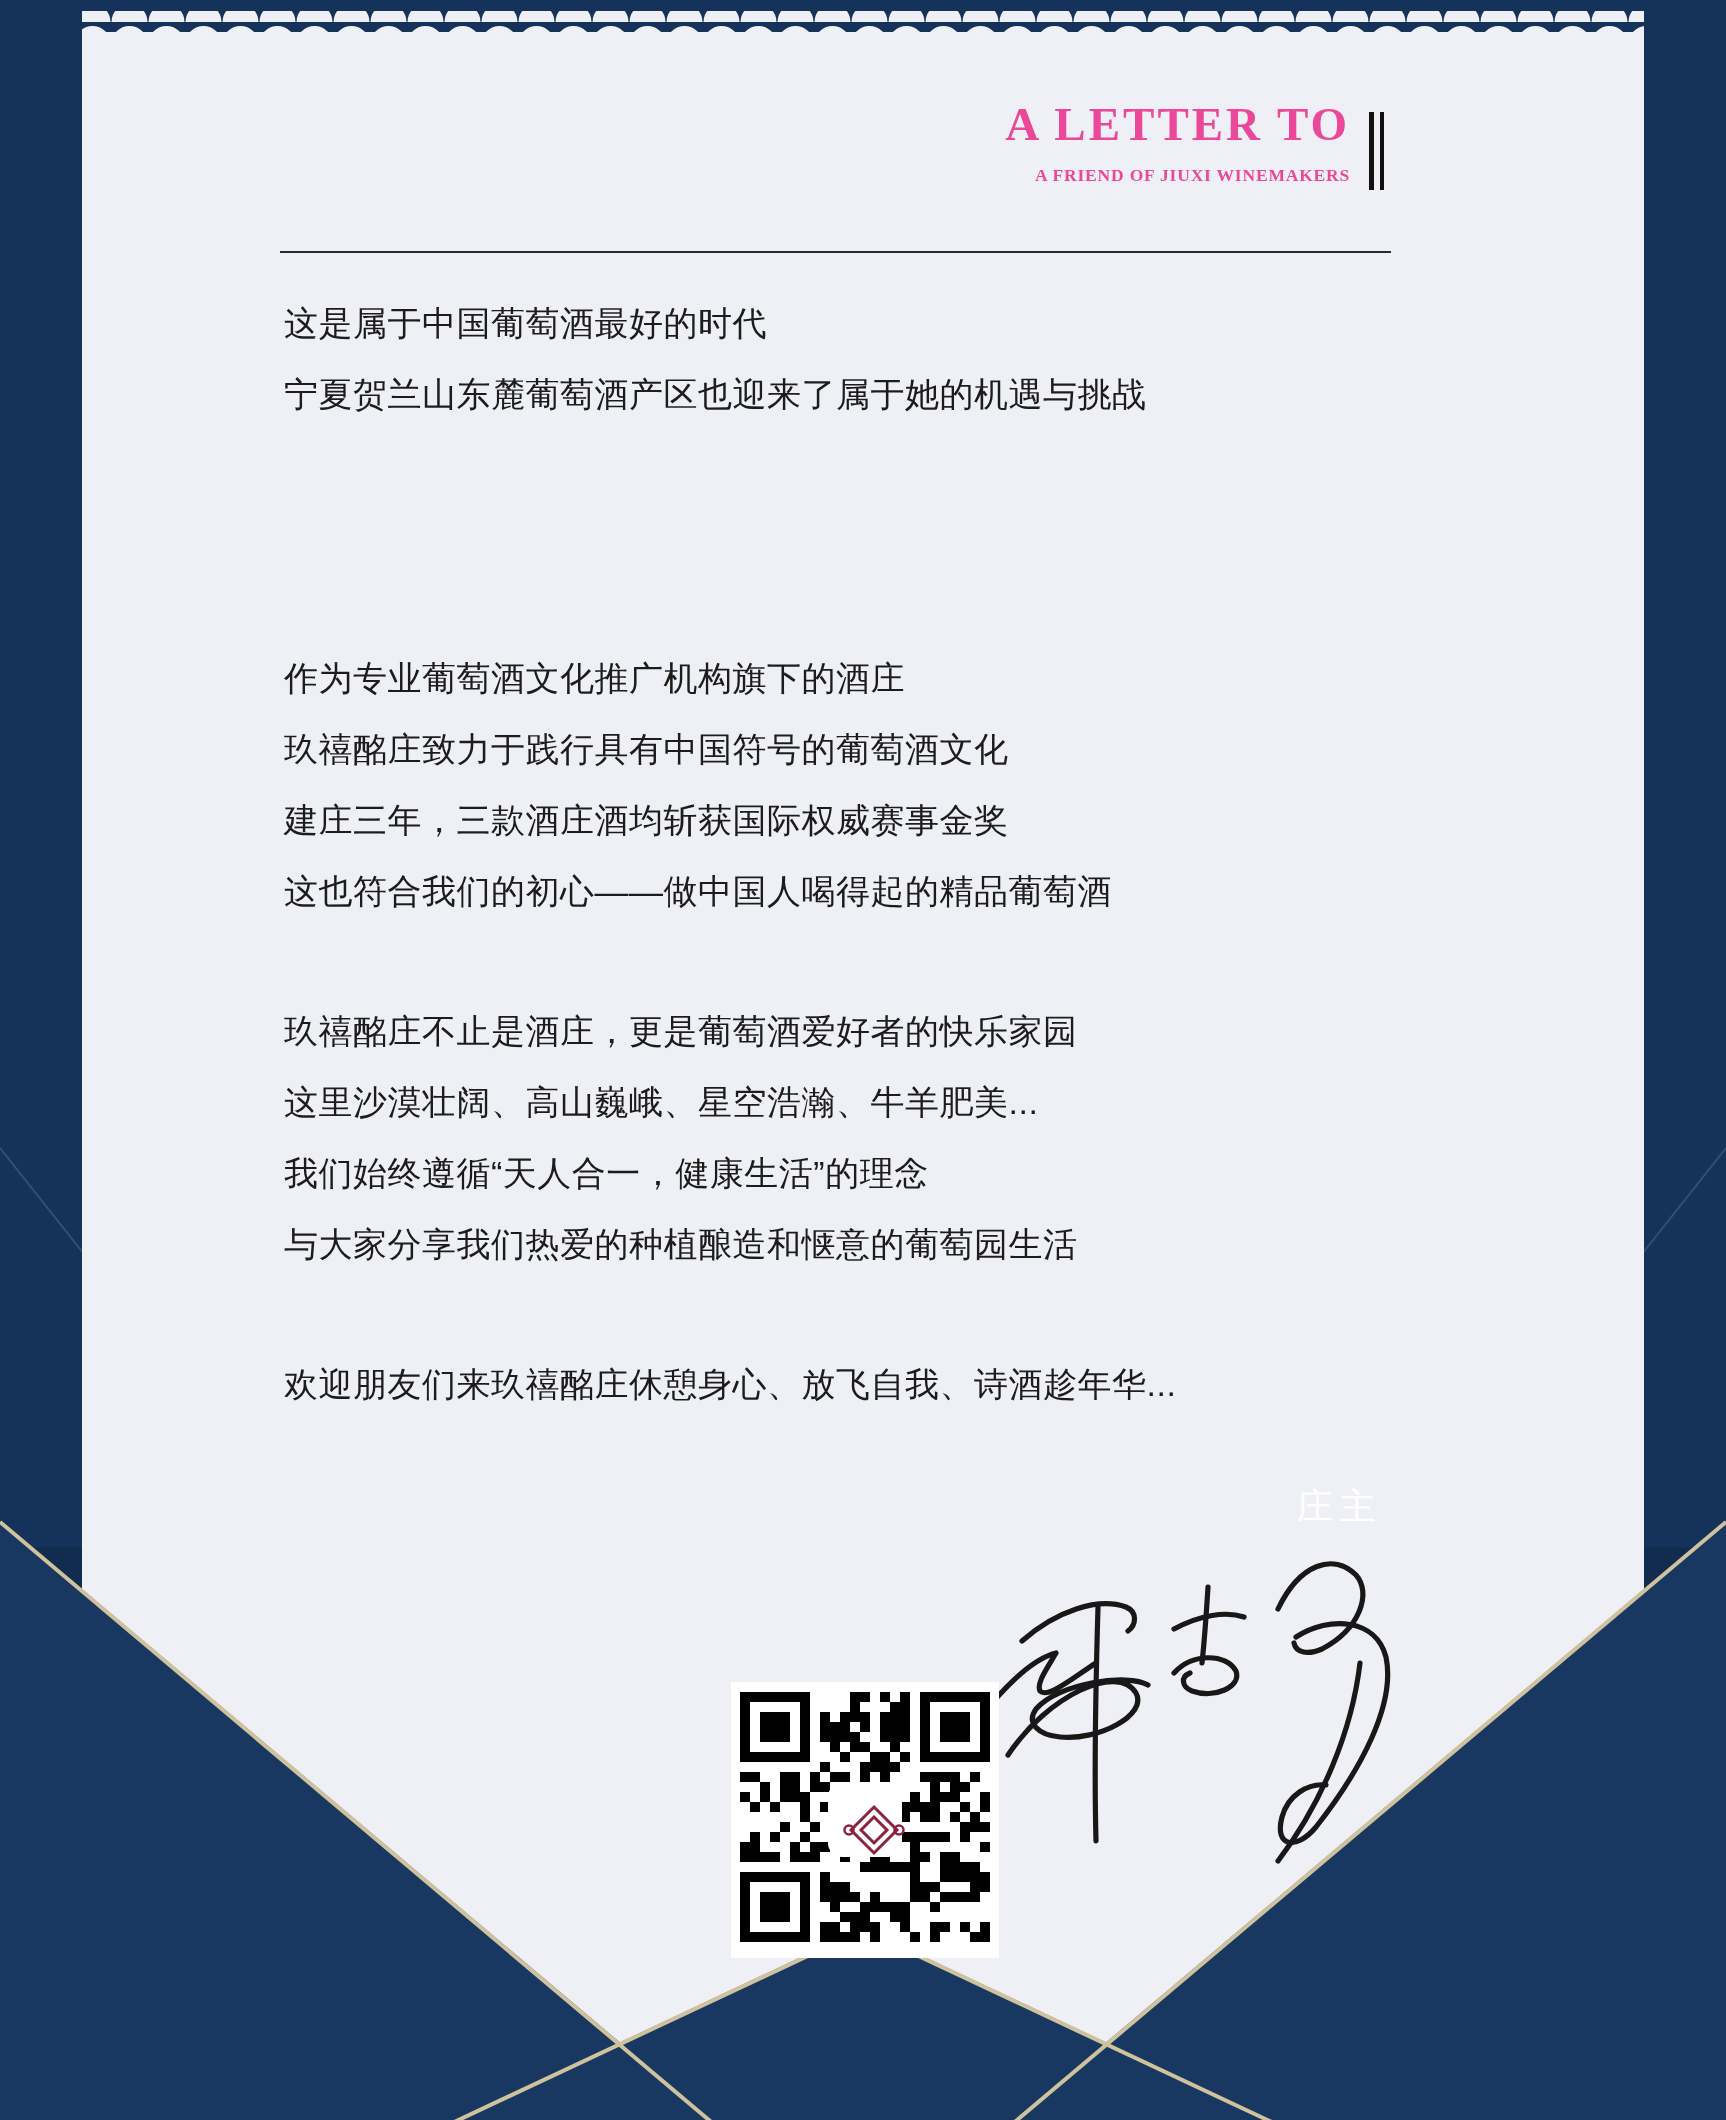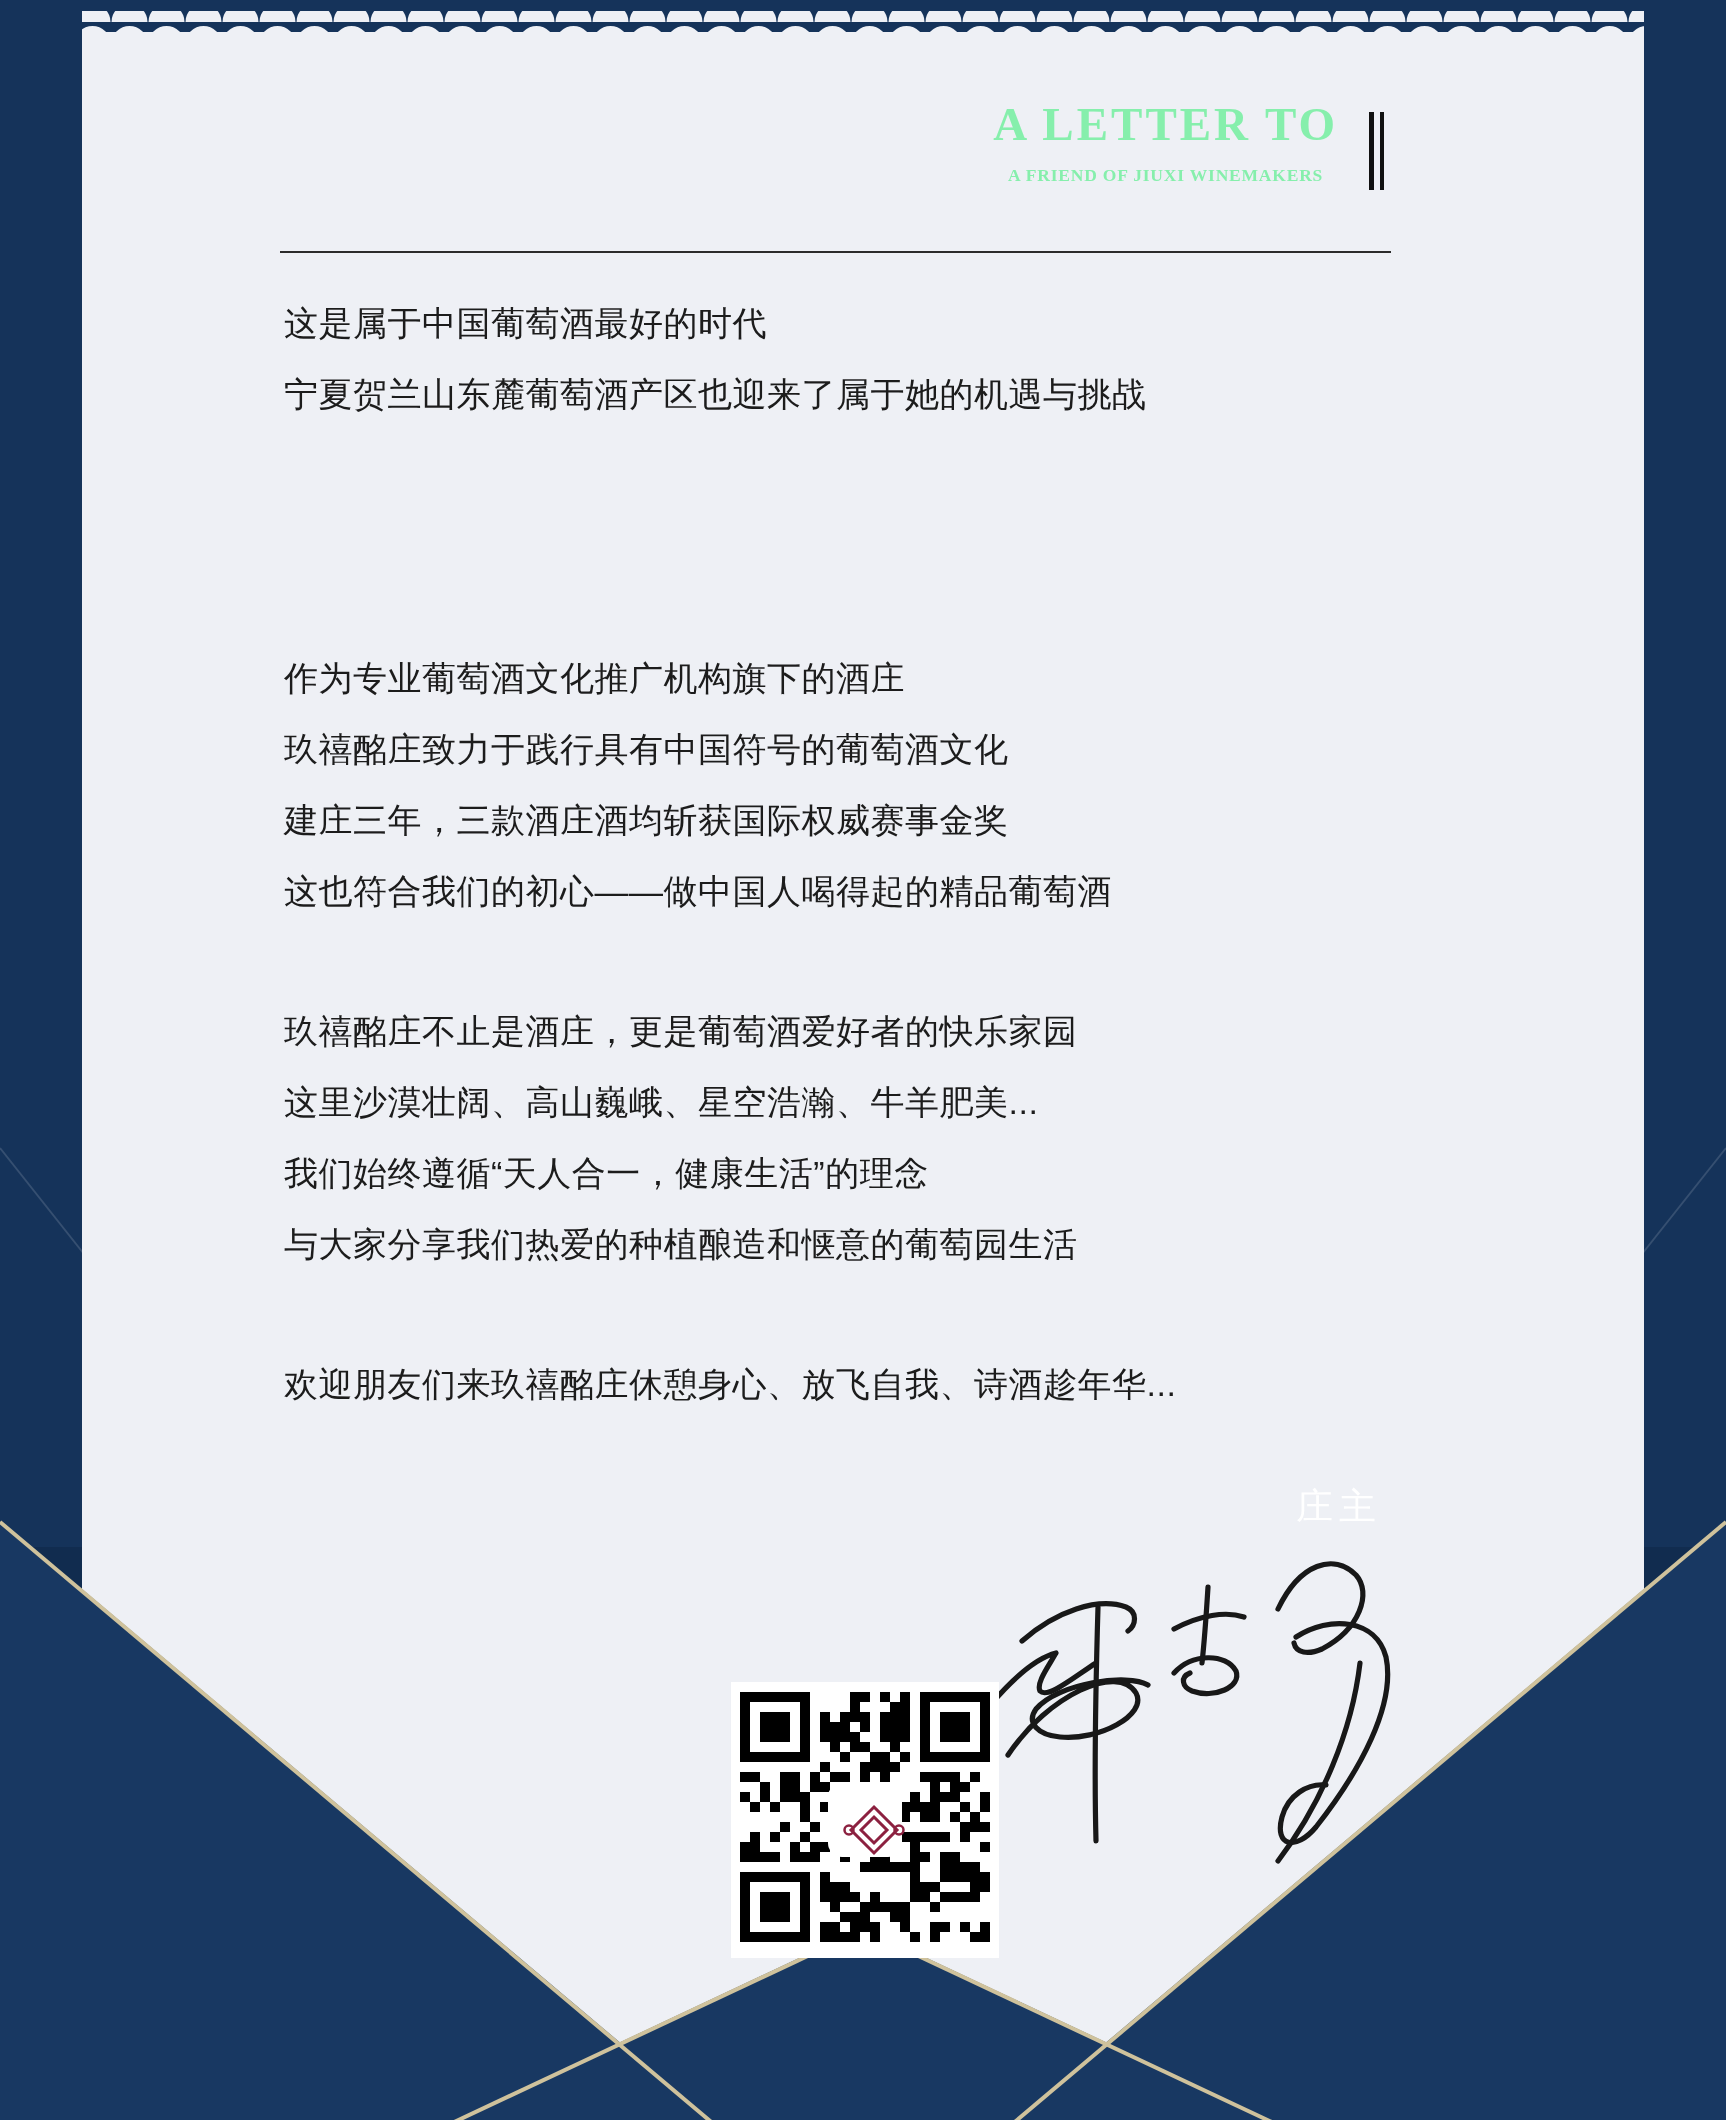--- a/index.html
+++ b/index.html
@@ -3,21 +3,21 @@
 <meta charset="utf-8">
 <style>
   html,body{margin:0;padding:0;}
   body{width:1726px;height:2120px;position:relative;overflow:hidden;
        font-family:"Liberation Sans","DejaVu Sans",sans-serif;background:#15335a;}
   #stage{position:absolute;inset:0;width:1726px;height:2120px;}
   
   #envelope-svg{position:absolute;left:0;top:0;}
   
   .letter-content{position:absolute;left:0;top:0;width:1726px;height:2120px;}
-  .masthead{position:absolute;right:388px;top:100px;text-align:center;color:#86efac;}
+  .masthead{position:absolute;right:376px;top:100px;text-align:right;color:#ec4899;}
   .masthead .title{font-family:"Liberation Serif","DejaVu Serif",serif;font-weight:bold;
        font-size:47px;letter-spacing:3px;line-height:1.05;}
   .masthead .subtitle{font-family:"Liberation Serif","DejaVu Serif",serif;font-weight:bold;
        font-size:17.5px;letter-spacing:0.8px;margin-top:16px;}
   .masthead-bars{position:absolute;left:1369px;top:112px;width:22px;height:78px;display:flex;gap:6px;}
   .masthead-bars i{display:block;width:4.5px;height:100%;background:#111;}
   .masthead-rule{position:absolute;left:280px;top:251px;width:1111px;height:2px;background:#2b2b2b;}
   .body-par{position:absolute;left:284px;width:1190px;color:#1c1c1c;
        font-size:34px;font-weight:500;line-height:71px;letter-spacing:0.5px;}
   .par-1{top:288px;} .par-2{top:643px;} .par-3{top:996px;} .par-4{top:1349px;}

